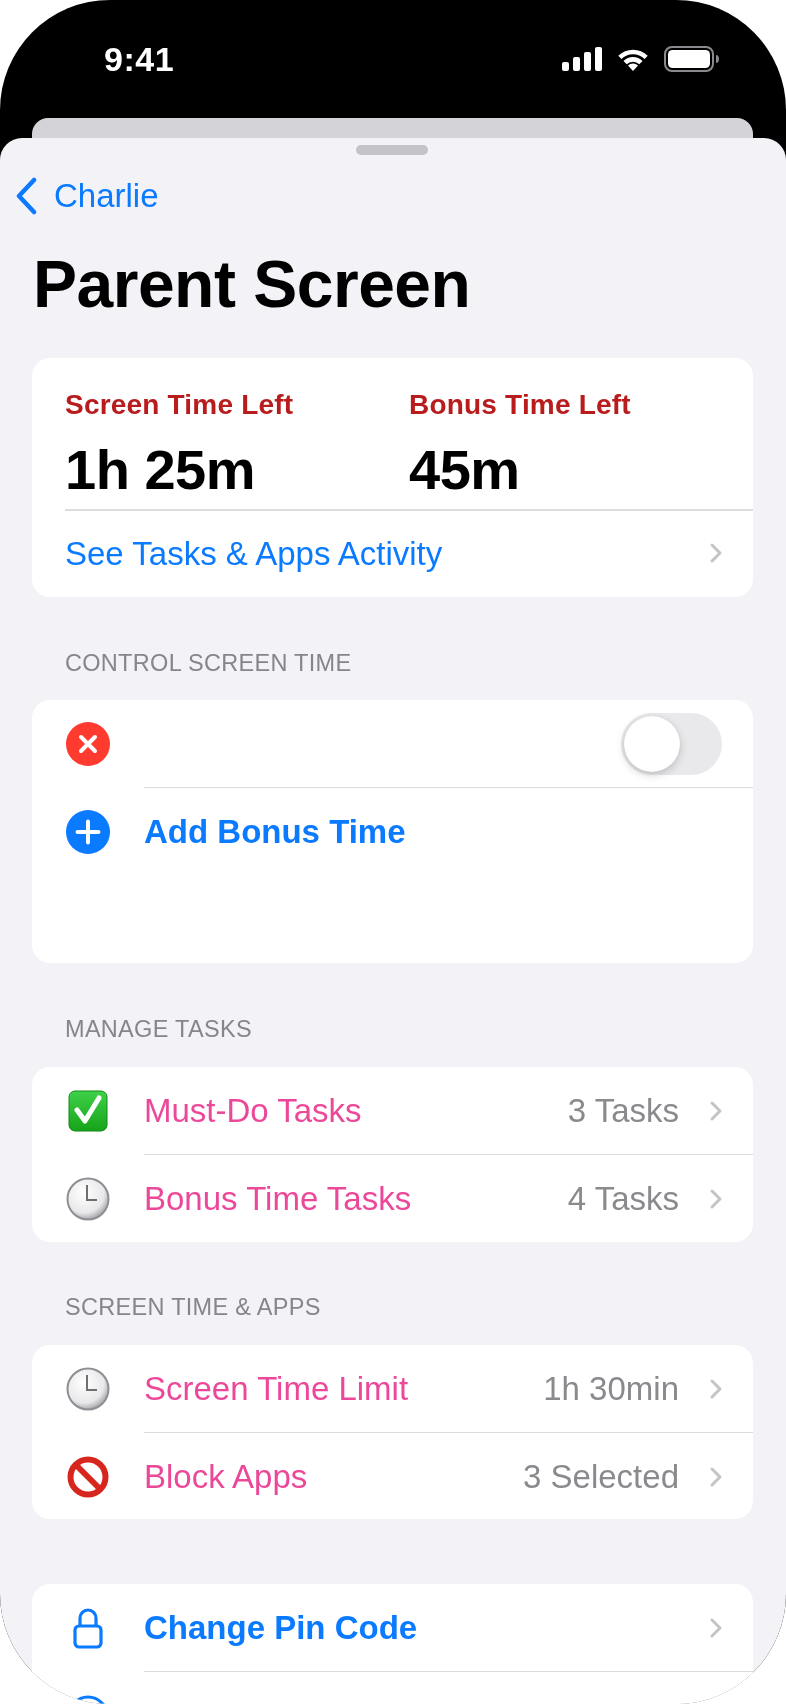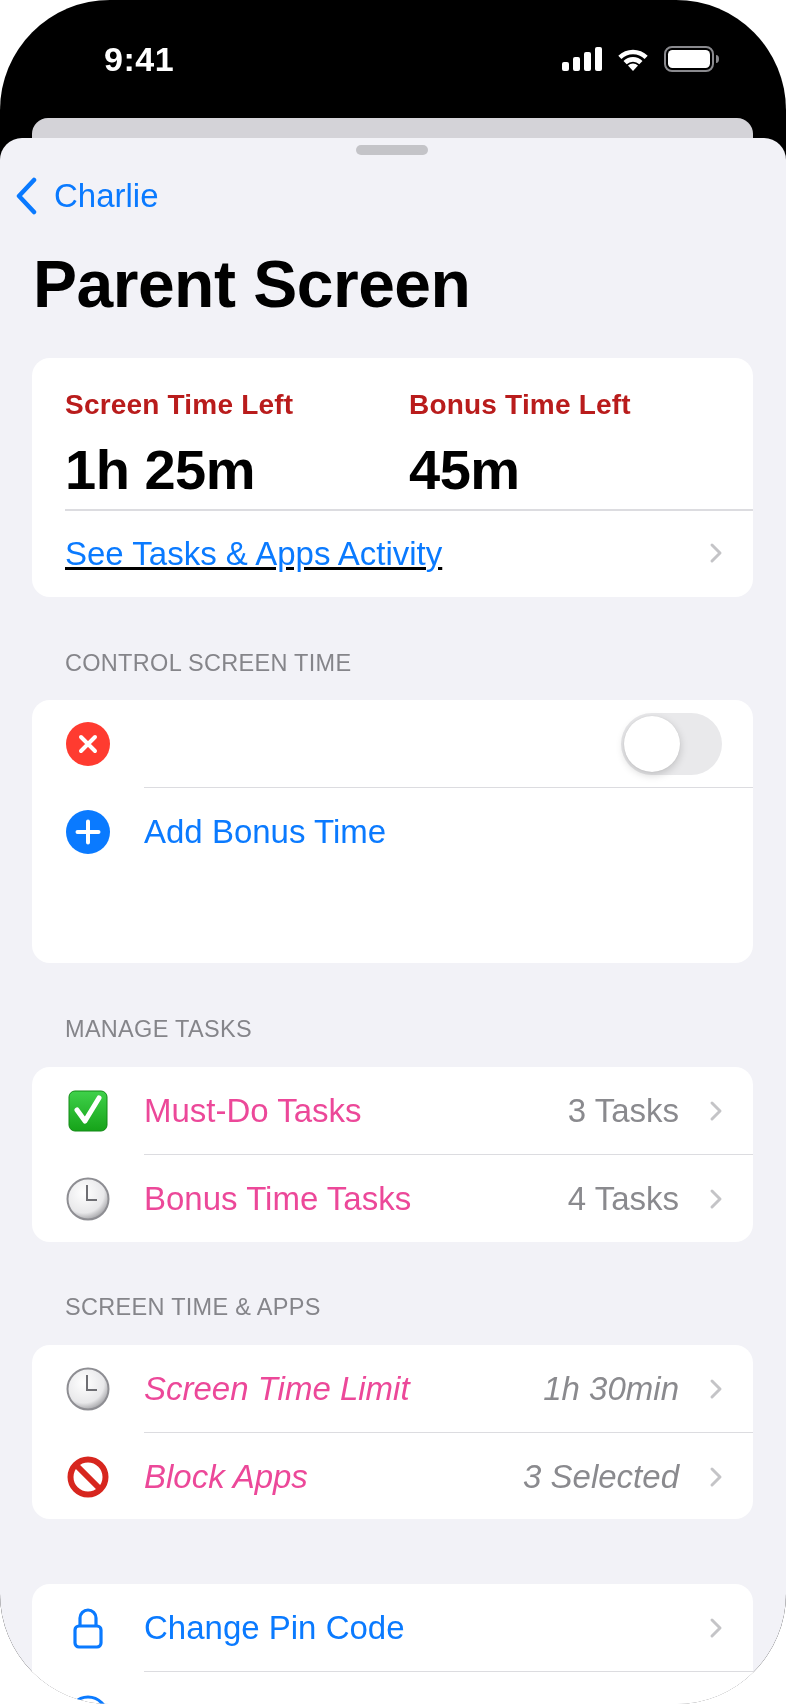--- a/index.html
+++ b/index.html
@@ -68,21 +68,21 @@
     position: absolute; right: 31px; top: 13px; width: 101px; height: 62px; border-radius: 31px;
     background: #e9e9eb; cursor: pointer;
   }
   .toggle .knob {
     position: absolute; left: 3px; top: 3px; width: 56px; height: 56px; border-radius: 50%;
     background: #fff; box-shadow: 0 3px 8px rgba(0,0,0,0.18), 0 0 1px rgba(0,0,0,0.12);
   }
 
   .green { color: #1f9a3a !important; }
   .red { color: #ff3b30 !important; }
-  .blue { color: #0a7aff !important; }
+  .blue { color: #0a7aff !important; font-weight: bold; }
 </style>
 </head>
 <body>
 
 <div class="phone">
 
   <div class="status-time">9:41</div>
   <div class="status-icons">
     <svg width="40" height="24" viewBox="0 0 40 24">
       <rect x="0" y="15" width="7" height="9" rx="2" fill="#fff"></rect>
@@ -119,21 +119,21 @@
     <div class="card" style="top:220px; height:239px;">
       <div class="summary-col" style="left:33px;">
         <div class="lbl">Screen Time Left</div>
         <div class="val">1h 25m</div>
       </div>
       <div class="summary-col" style="left:377px;">
         <div class="lbl">Bonus Time Left</div>
         <div class="val">45m</div>
       </div>
       <div class="summary-divider"></div>
-      <div class="summary-link row clickable" style="position:absolute; height:87px;text-decoration:underline;">
+      <div class="summary-link row clickable" style="position:absolute; height:87px;">
         <span class="txt">See Tasks &amp; Apps Activity</span>
         <svg class="chev" viewBox="0 0 14 22" style="top:32px;">
           <path d="M3 3 L11 11 L3 19" fill="none" stroke="#c4c4c7" stroke-width="3" stroke-linecap="round" stroke-linejoin="round"></path>
         </svg>
       </div>
     </div>
 
     <div class="section-header" style="top:510px;">CONTROL SCREEN TIME</div>
     <div class="card" style="top:562px; height:263px;">
       <div class="row">
@@ -197,21 +197,21 @@
         </span>
         <span class="label">Bonus Time Tasks</span>
         <span class="value">4 Tasks</span>
         <svg class="chev" viewBox="0 0 14 22">
           <path d="M3 3 L11 11 L3 19" fill="none" stroke="#c4c4c7" stroke-width="3" stroke-linecap="round" stroke-linejoin="round"></path>
         </svg>
       </div>
     </div>
 
     <div class="section-header" style="top:1154px;">SCREEN TIME &amp; APPS</div>
-    <div class="card" style="top:1207px; height:174px;font-style:italic;">
+    <div class="card" style="top:1207px; height:174px;">
       <div class="row clickable">
         <span class="icon">
           <svg width="44" height="44" viewBox="0 0 44 44">
             <defs>
                 <radialGradient id="gcl2" cx="0.4" cy="0.35" r="0.7">
                   <stop offset="0" stop-color="#ffffff"></stop>
                   <stop offset="0.7" stop-color="#e8e8ea"></stop>
                   <stop offset="1" stop-color="#9a9a9e"></stop>
                 </radialGradient>
               </defs>

